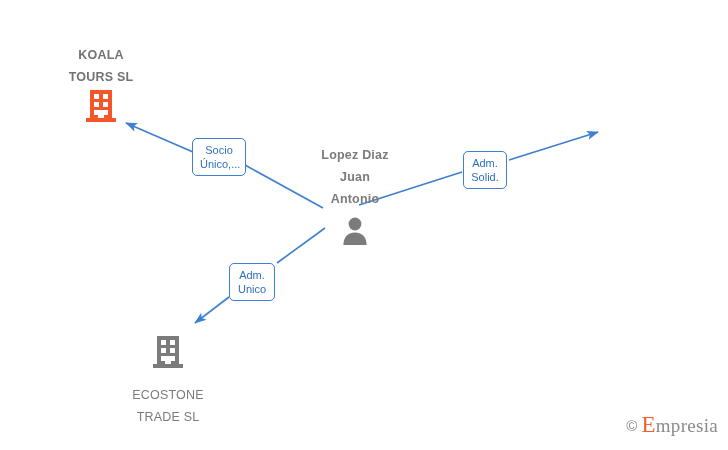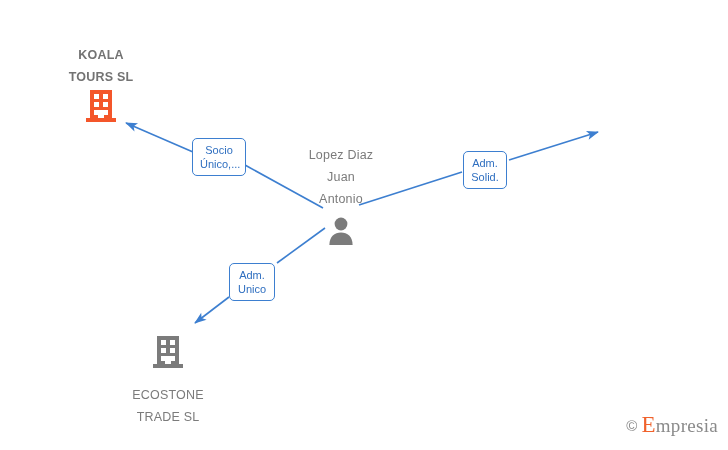--- a/index.html
+++ b/index.html
@@ -126,21 +126,21 @@
       <rect x="8" y="6" width="5" height="5" fill="#ffffff"></rect>
       <rect x="17" y="6" width="5" height="5" fill="#ffffff"></rect>
       <rect x="8" y="14" width="5" height="5" fill="#ffffff"></rect>
       <rect x="17" y="14" width="5" height="5" fill="#ffffff"></rect>
       <rect x="8" y="22" width="5" height="5" fill="#ffffff"></rect>
       <rect x="17" y="22" width="5" height="5" fill="#ffffff"></rect>
       <rect x="12" y="22" width="6" height="8" fill="#ffffff"></rect>
     </svg>
   </div>
 
-  <div class="node" style="left:341px; top:144px;">
+  <div class="node" style="left:355px; top:144px;font-weight:bold;">
     <div class="node-label">Lopez Diaz
 Juan
 Antonio</div>
     <svg class="node-icon" width="30" height="30" viewBox="0 0 30 30" style="margin-top:5px;">
       <circle cx="15" cy="9" r="6.4" fill="#7b7b7b"></circle>
       <path d="M3.4,30 C3.4,21.6 8.6,17.6 15,17.6 C21.4,17.6 26.6,21.6 26.6,30 Z" fill="#7b7b7b"></path>
     </svg>
   </div>
 
 

